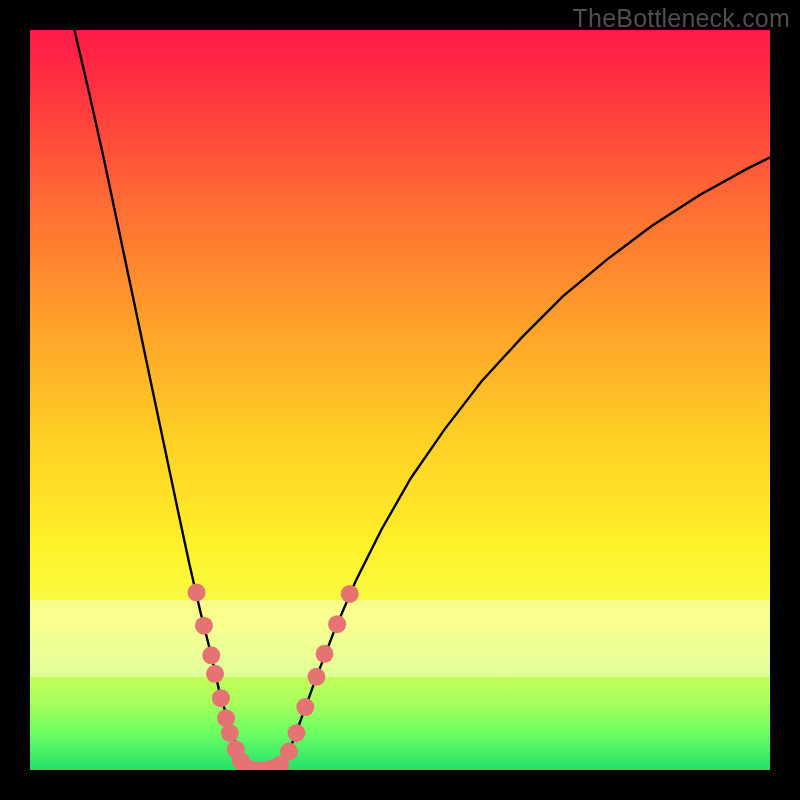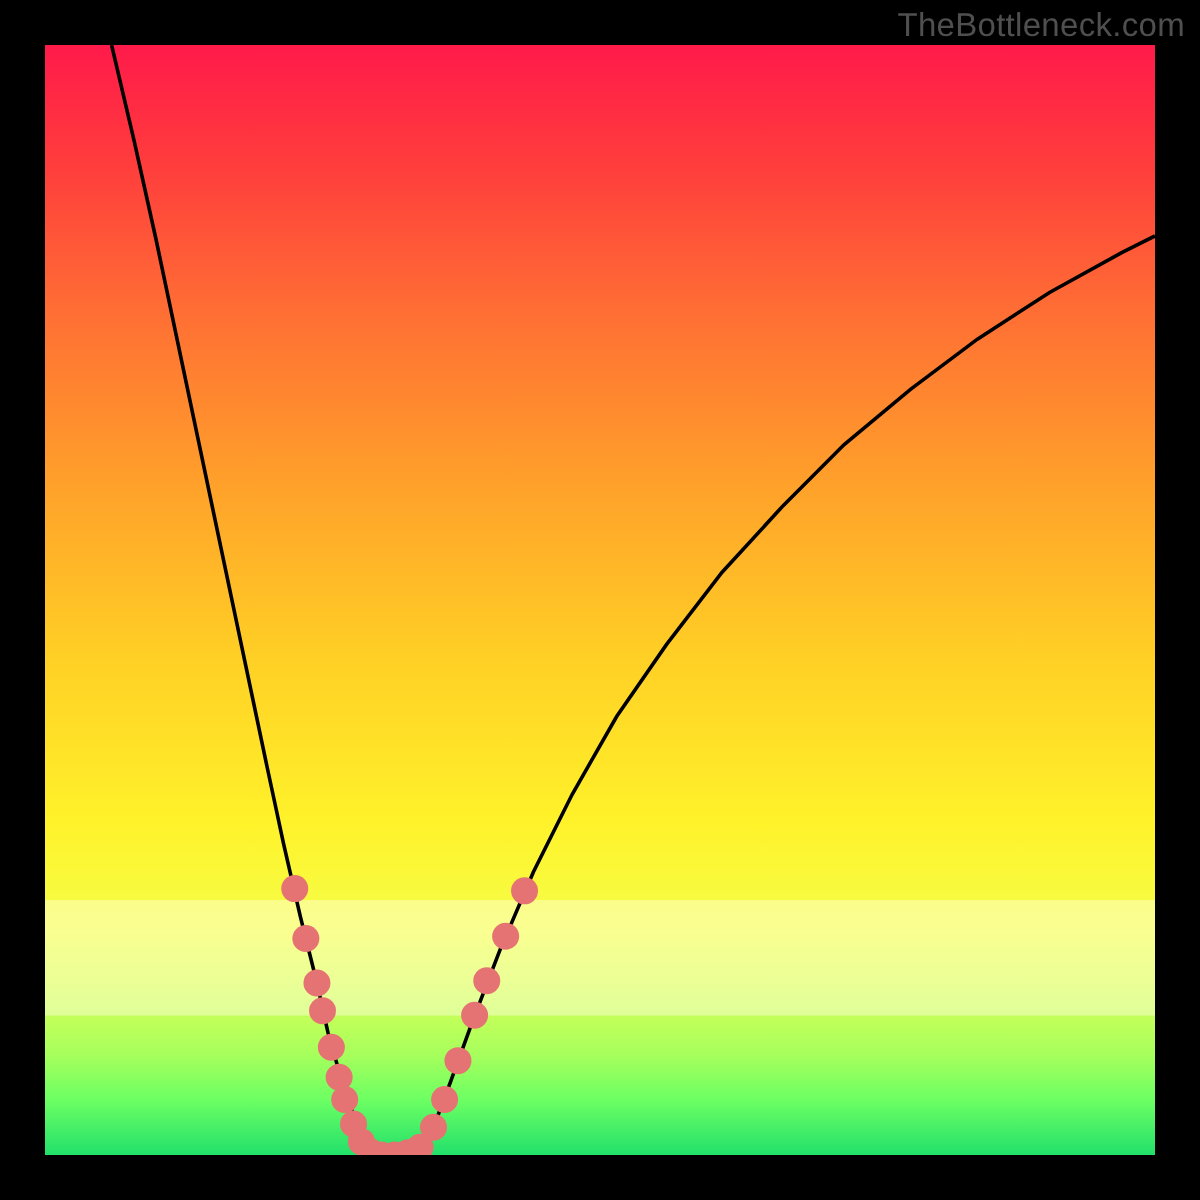--- a/index.html
+++ b/index.html
@@ -49,21 +49,21 @@
     top: 77%;
     height: 10.5%;
     background: rgba(255, 255, 230, 0.45);
     pointer-events: none;
   }
   .watermark {
     position: absolute;
     top: 4px;
     right: 10px;
     color: #4f4f4f;
-    font-size: 22px;
+    font-size: 25px;
     font-weight: 500;
     letter-spacing: 0.2px;
     user-select: none;
   }
   svg.curves {
     position: absolute;
     top: 0;
     left: 0;
     width: 740px;
     height: 740px;

